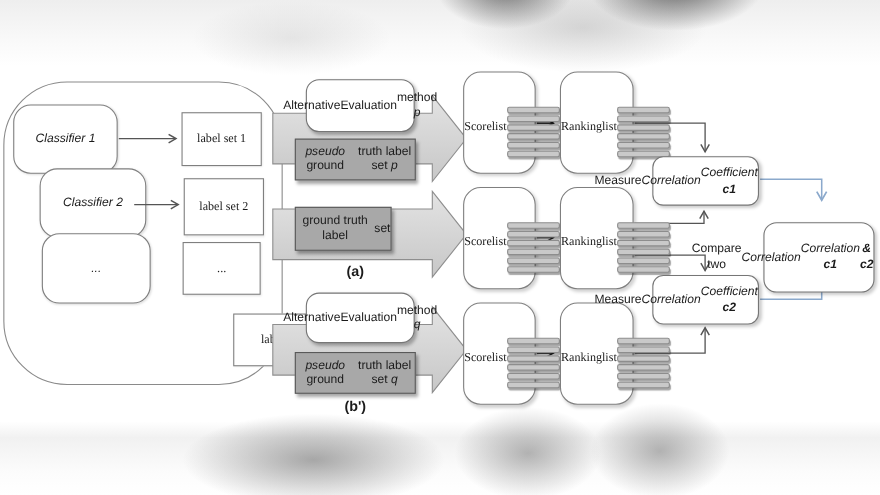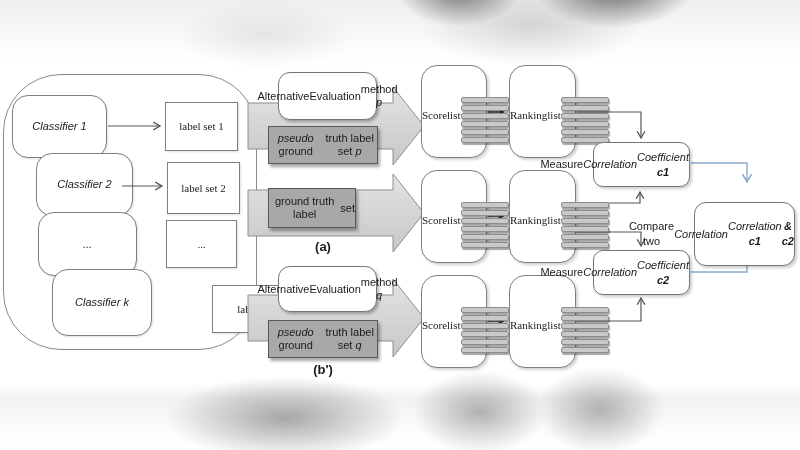--- a/index.html
+++ b/index.html
@@ -47,23 +47,20 @@
 
   <div class="node rounded" style="left:12px;top:95px;width:95px;height:63px;">
     <div>Classifier 1</div>
   </div>
   <div class="node rounded" style="left:36px;top:153px;width:97px;height:63px;justify-content:center;">
     <div>Classifier 2</div>
   </div>
   <div class="node rounded" style="left:38px;top:212px;width:99px;height:64px;">
     <div>...</div>
   </div>
-  <div class="node rounded" style="left:52px;top:269px;width:100px;height:67px;">
-    <div>Classifier k</div>
-  </div>
 
   <div class="node plain" style="left:165px;top:102px;width:73px;height:49px;">
     <div>label set 1</div>
   </div>
   <div class="node plain" style="left:167px;top:162px;width:73px;height:52px;">
     <div>label set 2</div>
   </div>
   <div class="node plain" style="left:166px;top:220px;width:71px;height:48px;">
     <div>...</div>
   </div>

